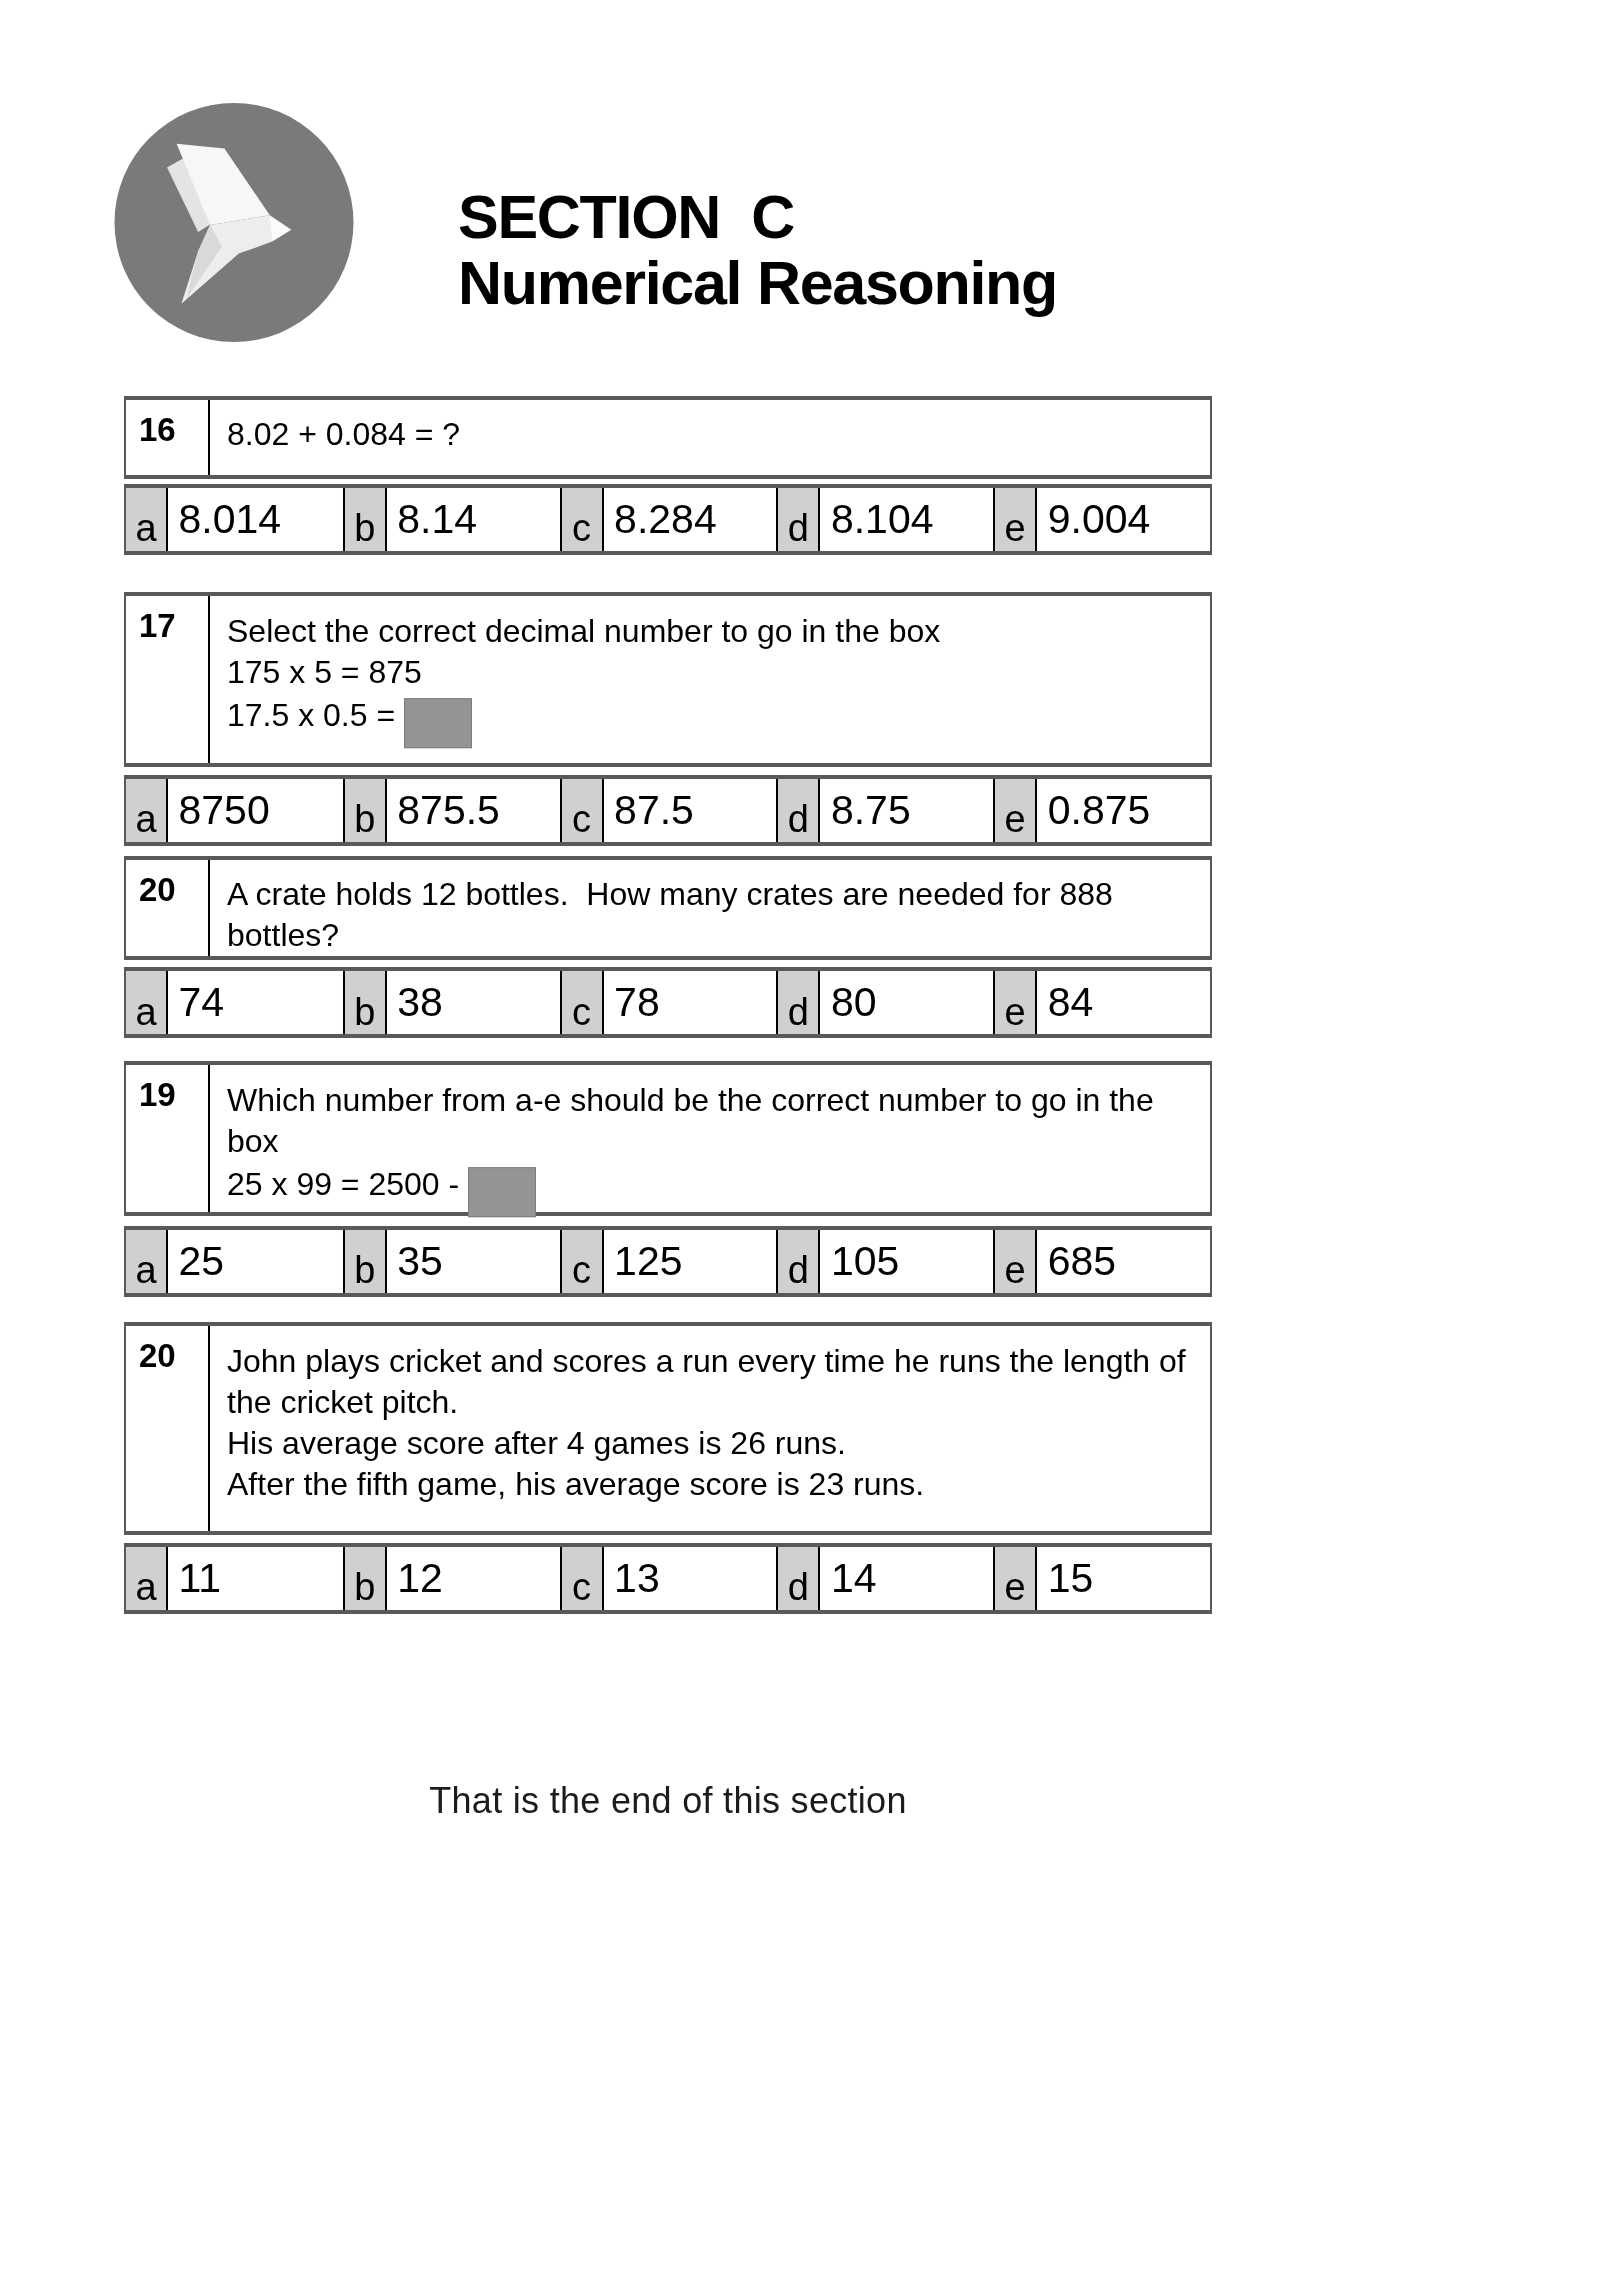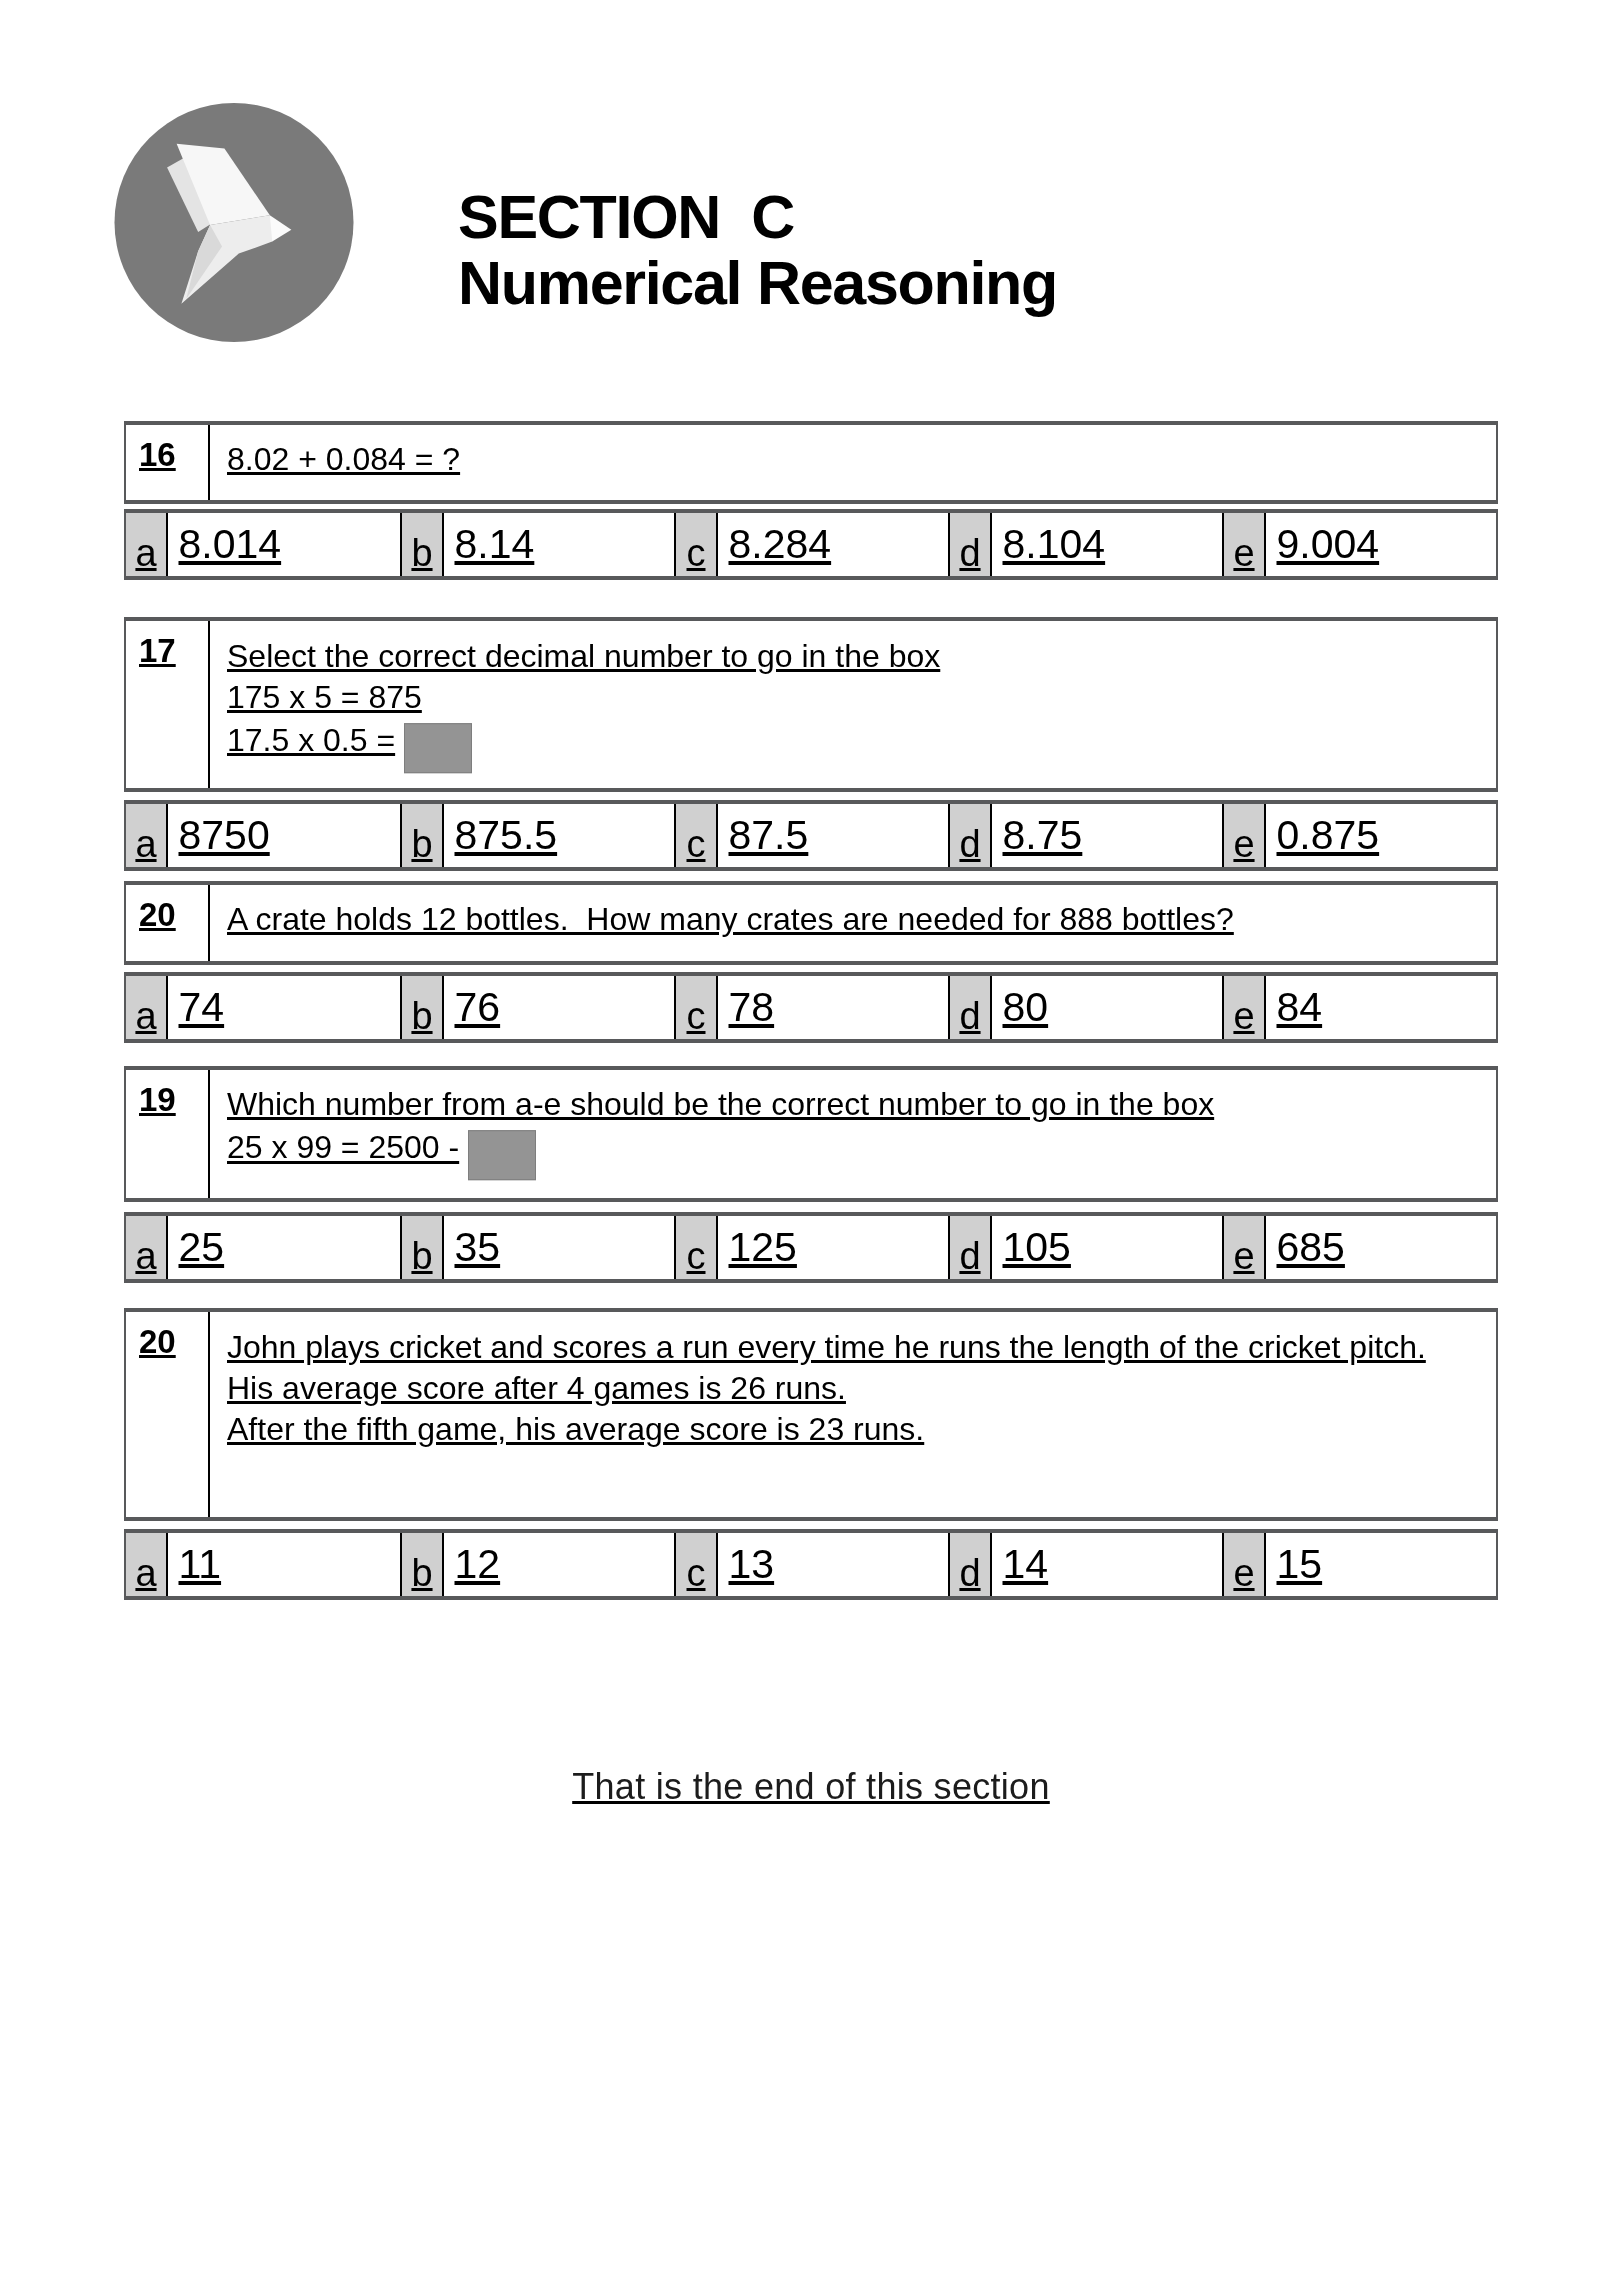--- a/index.html
+++ b/index.html
@@ -9,21 +9,21 @@
     overflow:hidden;
   }
   
   .logo-wrap{position:absolute;left:100px;top:103px;width:268px;height:239px;}
   .title-block{
     position:absolute;left:458px;top:185px;
     font-weight:bold;font-size:61px;line-height:1.08;letter-spacing:-1.3px;
     white-space:pre;
   }
   
-  .content{position:absolute;left:124px;top:421px;width:1374px;text-decoration:underline;}
+  .content{position:absolute;left:124px;top:396px;width:1088px;}
   
   .qbox{
     box-sizing:border-box;display:flex;background:#fff;
     border:2.6px solid #58595b;border-top-width:4.6px;border-bottom-width:4.6px;
   }
   .qnum{
     box-sizing:border-box;width:84px;flex:0 0 84px;
     border-right:2.6px solid #000;
     font-weight:bold;font-size:33px;line-height:1;
     padding:13px 0 0 13px;
@@ -154,21 +154,21 @@
       <div class="qline">A crate holds 12 bottles.  How many crates are needed for 888 bottles?</div>
     </div>
   </div>
   <div class="arow mt11">
     <div class="opt">
         <div class="letter">a</div>
         <div class="value">74</div>
       </div>
     <div class="opt">
         <div class="letter">b</div>
-        <div class="value">76</div>
+        <div class="value">38</div>
       </div>
     <div class="opt">
         <div class="letter">c</div>
         <div class="value">78</div>
       </div>
     <div class="opt">
         <div class="letter">d</div>
         <div class="value">80</div>
       </div>
     <div class="opt">

